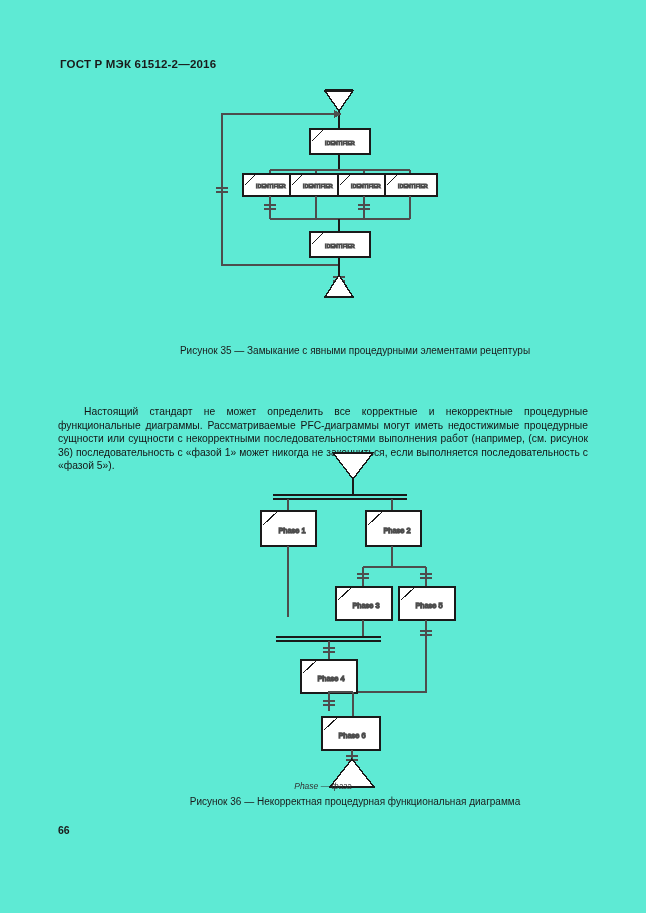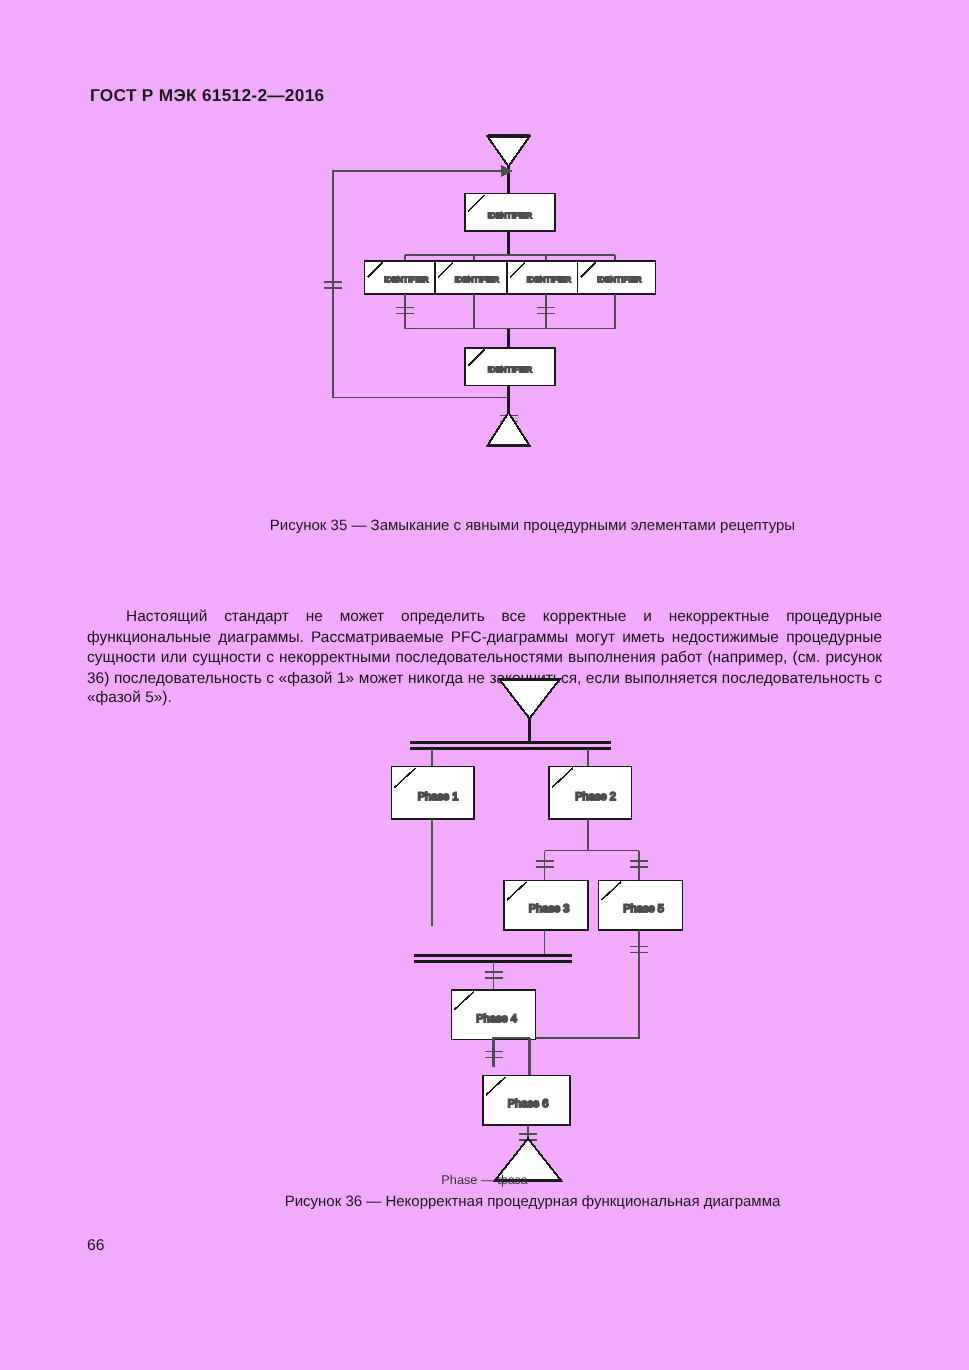--- a/index.html
+++ b/index.html
@@ -1,21 +1,21 @@
 <!DOCTYPE html>
 <html><head>
 <meta charset="utf-8">
 <style>
   html,body{margin:0;padding:0;background:#ffffff;}
   body{
     width:646px;height:913px;position:relative;overflow:hidden;
     font-family:"Liberation Sans","DejaVu Sans",sans-serif;
     color:#1a1a1a;
   }
-  .page{position:absolute;inset:0;background:#f0abfc;}
+  .page{position:absolute;inset:0;background:#5eead4;}
 
   
   .doc-header{
     position:absolute;left:60px;top:58px;
     font-size:11.5px;font-weight:bold;letter-spacing:.2px;
     white-space:nowrap;
   }
 
   
   .figure{position:absolute;}
@@ -23,21 +23,21 @@
   #figure-2{left:0;top:445px;width:646px;height:350px;padding-left:36px;}
 
   .fig-svg{display:block;width:100%;height:100%;}
 
   
   .legend{
     position:absolute;width:646px;text-align:center;
     font-size:8.5px;color:#333;
   }
   #fig1-legend{top:329px;}
-  #fig2-legend{top:781px;}
+  #fig2-legend{top:781px;font-style:italic;}
 
   .caption{
     position:absolute;width:646px;text-align:center;
     font-size:10px;color:#1a1a1a;padding-left:32px;
   }
   #fig1-caption{top:345px;}
   #fig2-caption{top:796px;}
 
   
   .body-text{
@@ -45,21 +45,21 @@
     font-size:10.3px;line-height:13.6px;
     text-align:justify;text-justify:inter-word;
     color:#141414;
     margin-top:38px;
   }
   .body-text .indent{display:inline-block;width:26px;}
 
   
   .page-number{
     position:absolute;left:58px;top:824px;
-    font-size:10.5px;color:#1a1a1a;
+    font-size:10.5px;color:#1a1a1a;font-weight:bold;
   }
 
   
   text{font-family:"Liberation Sans","DejaVu Sans",sans-serif;fill:#1a1a1a;}
   .boxlabel{font-size:5px;letter-spacing:.2px;}
   .phaselabel{font-size:7.4px;}
 </style>
 </head>
 <body>
 

